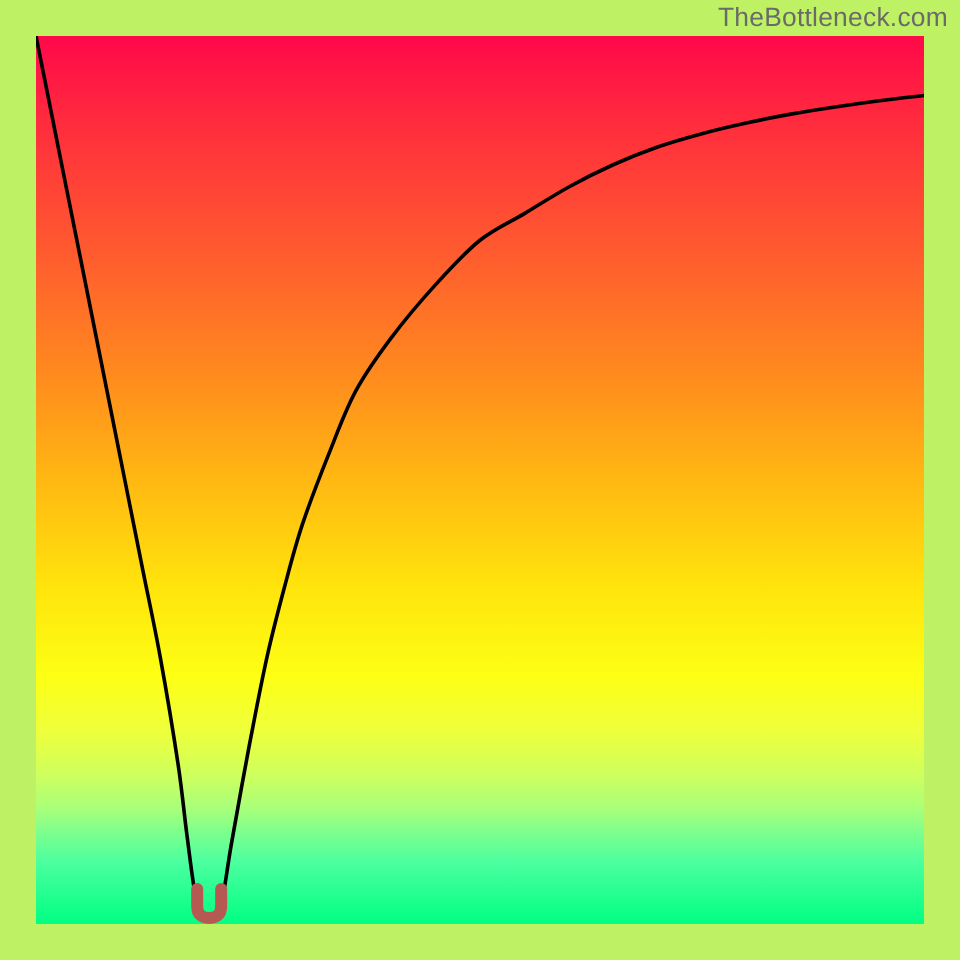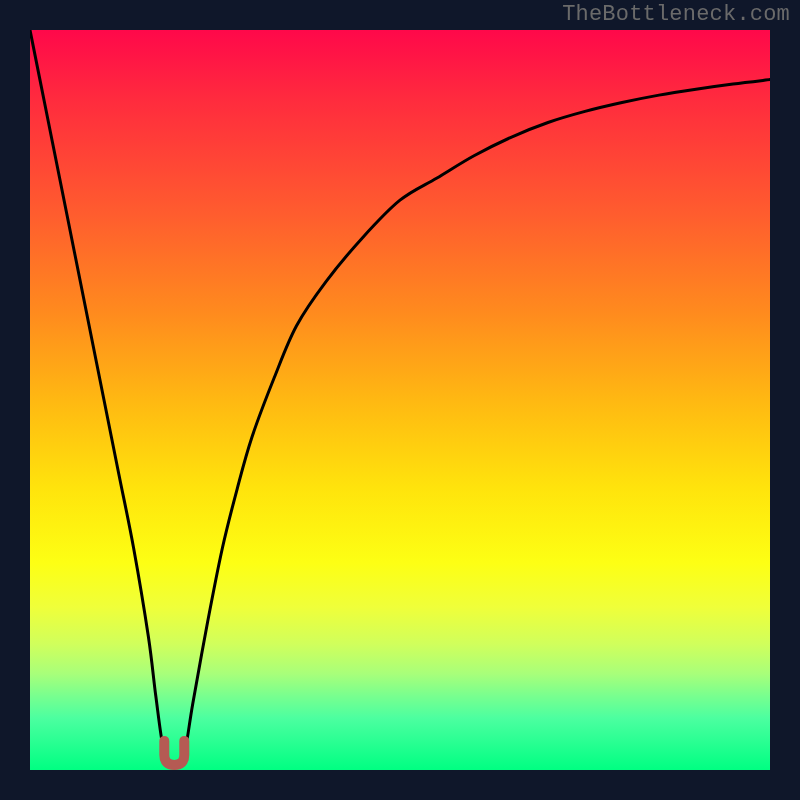--- a/index.html
+++ b/index.html
@@ -10,22 +10,21 @@
     overflow: hidden;
     background: #000;
     font-family: Arial, Helvetica, sans-serif;
   }
   .frame {
     position: absolute;
     top: 0;
     left: 0;
     width: 800px;
     height: 800px;
-    background: #0f172a;
-    font-family: Liberation Mono, monospace;
+    background: #bef264;
   }
   .plot {
     position: absolute;
     top: 30px;
     left: 30px;
     width: 740px;
     height: 740px;
     background: linear-gradient(to bottom,
       #ff084a 0%,
       #ff2d3d 10%,

